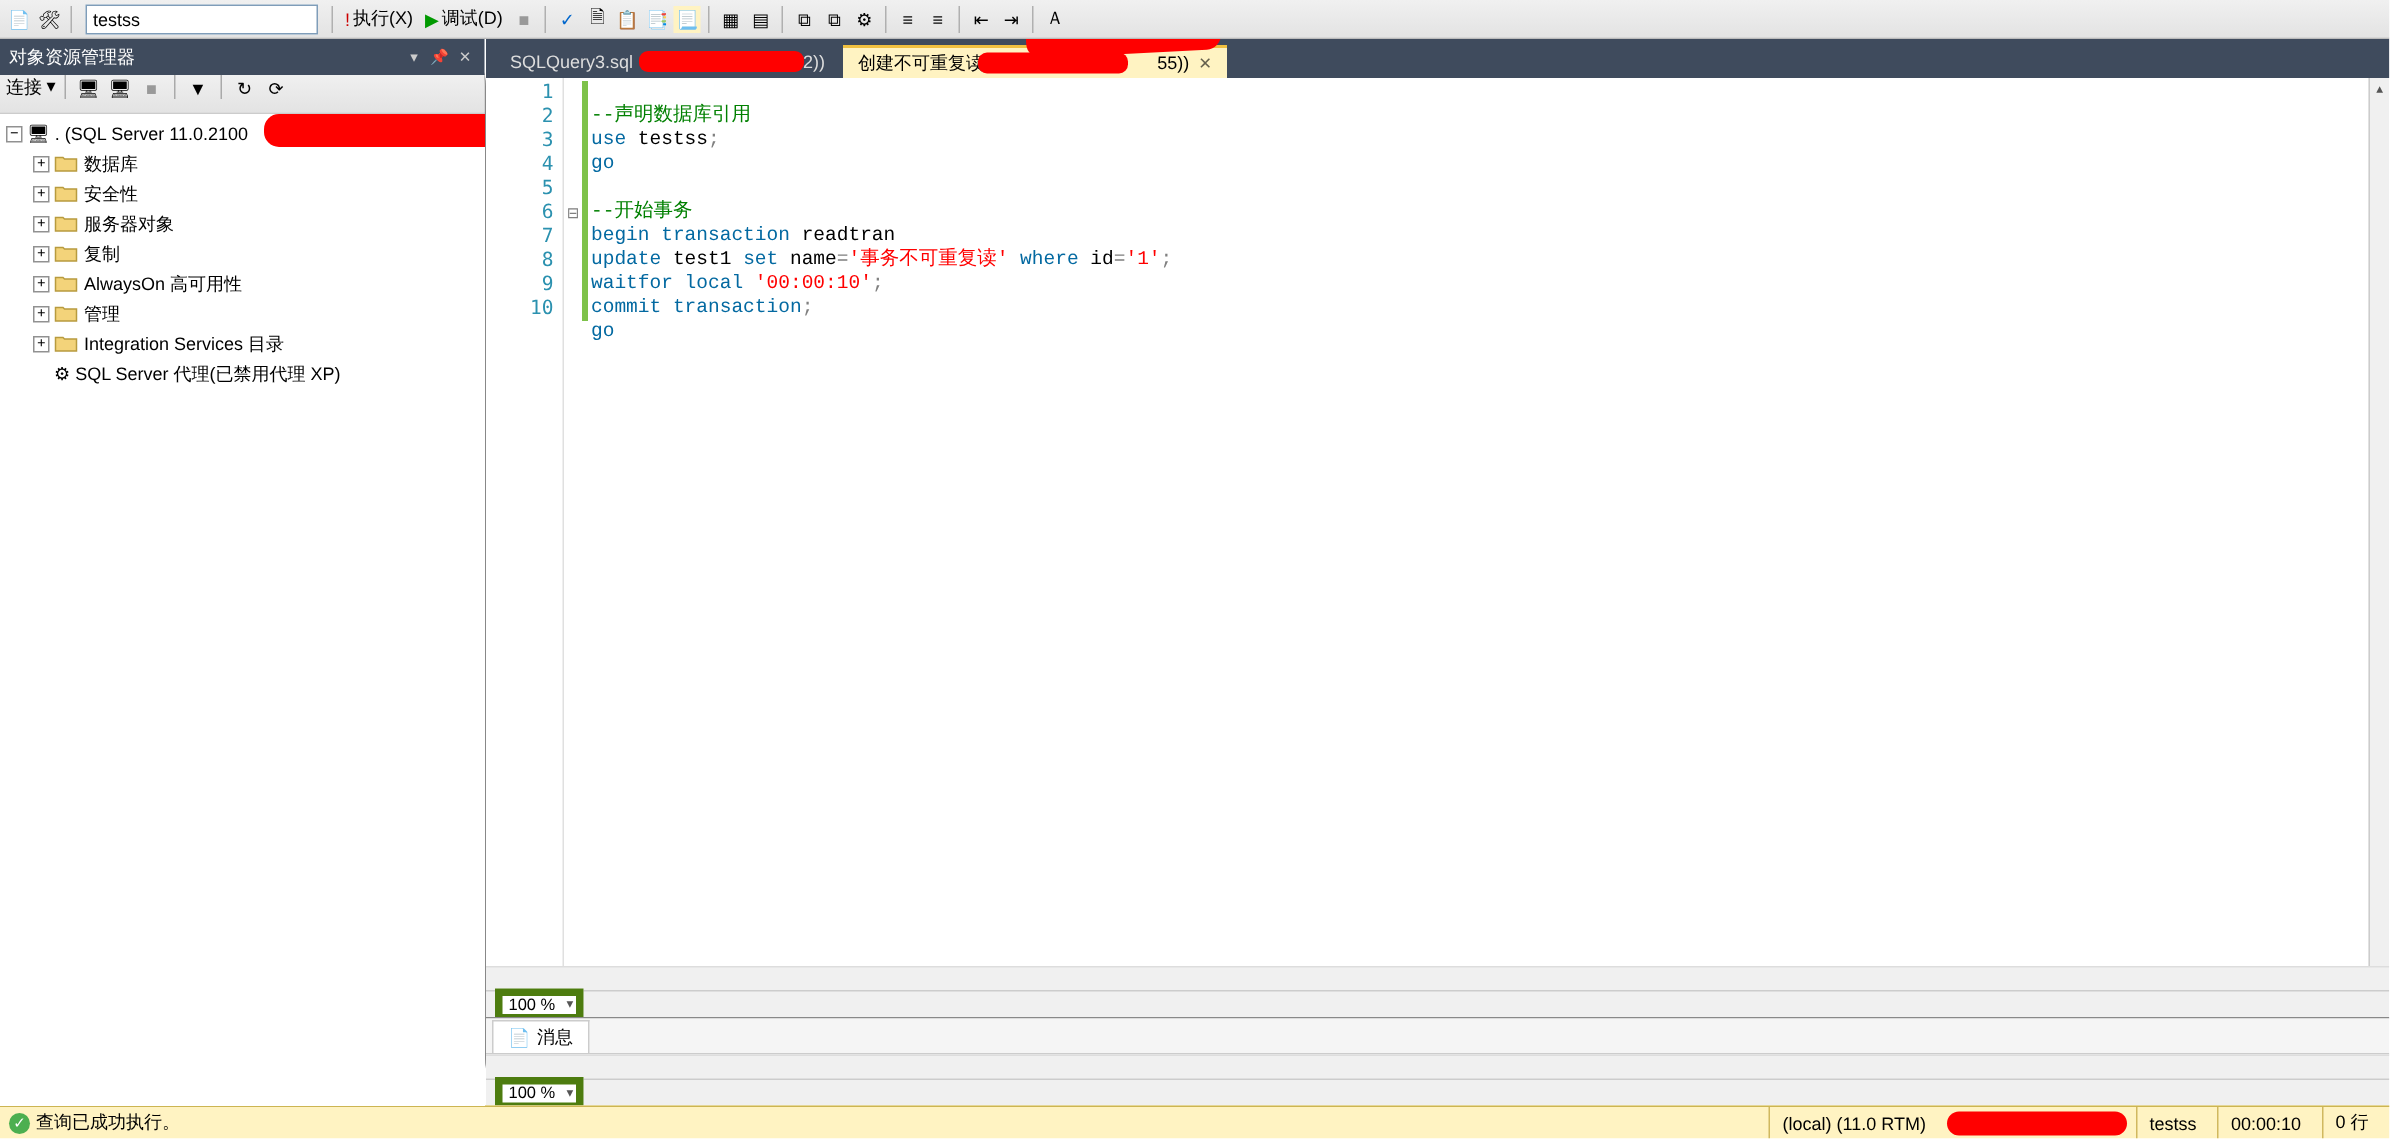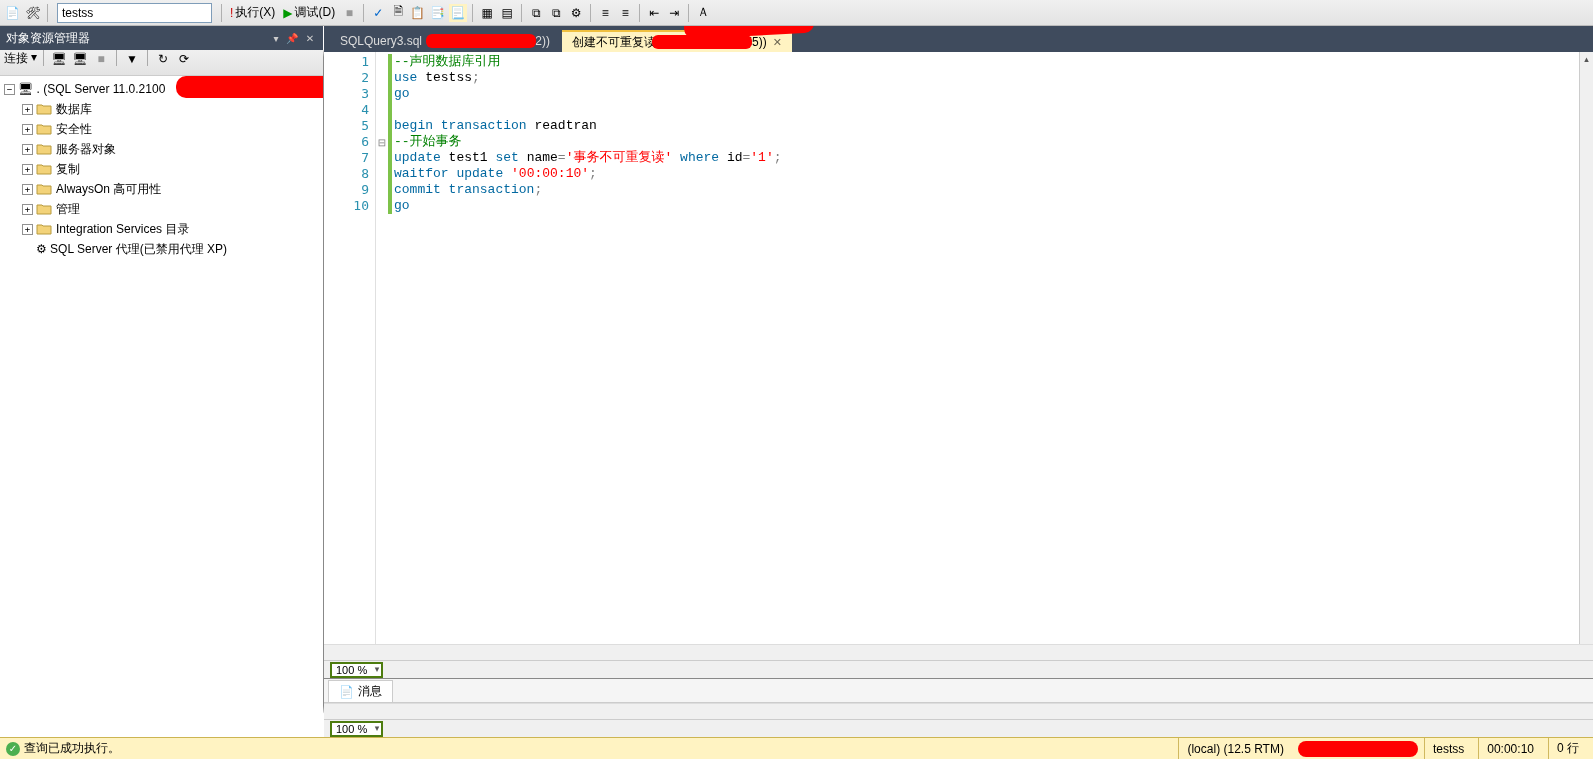--- a/index.html
+++ b/index.html
@@ -40,30 +40,30 @@
 .tab .close { margin-left: 6px; font-size: 11px; opacity: 0.6; }
 .tab .redact-t { position: absolute; background: #ff0000; border-radius: 6px; height: 14px; }
 
 
 .code-pane { flex: 1; display: flex; flex-direction: column; overflow: hidden; }
 .code-wrap { flex: 1; display: flex; background: #fff; overflow: auto; position: relative; }
 .gutter { width: 52px; background: #fff; border-right: 1px solid #e0e0e0; padding-top: 2px; }
 .gutter .ln { height: 16px; line-height: 16px; text-align: right; padding-right: 6px; color: #2b91af; font-family: Consolas, monospace; font-size: 13px; }
 .fold-col { width: 12px; background: #fff; padding-top: 2px; }
 .fold-col .fm { height: 16px; display: flex; align-items: center; justify-content: center; font-size: 10px; color: #808080; }
-.code-col { flex: 1; padding-top: 2px; font-family: Consolas, "Courier New", monospace; font-size: 13px; position: relative; }
+.code-col { flex: 1; padding-top: 17px; font-family: Consolas, "Courier New", monospace; font-size: 13px; position: relative; }
 .code-col .line { height: 16px; line-height: 16px; white-space: pre; padding-left: 2px; }
 .change-bar { position: absolute; left: 0; top: 2px; width: 4px; background: #7ec24a; }
 .c-comment { color: #008000; }
 .c-keyword { color: #0369a1; }
 .c-string { color: #ff0000; }
 .c-gray { color: #808080; }
 
 .zoom-bar { height: 18px; background: #f0f0f0; border-top: 1px solid #ccc; display: flex; align-items: center; padding: 0 6px; font-size: 11px; }
-.zoom-bar .dd { border: 2px solid #4d7c0f; padding: 0 14px 0 4px; background: #fff; position: relative; }
+.zoom-bar .dd { border: 5px solid #4d7c0f; padding: 0 14px 0 4px; background: #fff; position: relative; }
 .zoom-bar .dd::after { content: "▾"; position: absolute; right: 2px; font-size: 9px; color: #555; }
 
 
 .msg-pane { border-top: 1px solid #888; display: flex; flex-direction: column; background: #fff; }
 .msg-tabs { height: 24px; background: #f5f5f5; border-bottom: 1px solid #ccc; display: flex; align-items: flex-end; }
 .msg-tab { height: 22px; background: #fff; border: 1px solid #ccc; border-bottom: none; padding: 0 10px; display: flex; align-items: center; margin-left: 4px; gap: 4px; font-size: 12px; }
 .msg-body { height: 265px; padding: 18px 20px; font-size: 12px; overflow: auto; position: relative; }
 
 
 .statusbar { height: 22px; background: #fff3c2; border-top: 1px solid #ccb552; display: flex; align-items: center; font-size: 12px; padding: 0 6px; gap: 6px; position: relative; }
@@ -209,21 +209,21 @@
   </div>
 
   <div class="editor-area">
     <div class="redact" style="left:360px; top:-12px; width:130px; height:22px; border-radius:10px; transform:rotate(-3deg);"></div>
     <div class="tabs">
       <div class="tab" style="width:230px">
         <span>SQLQuery3.sql</span>
         <div class="redact-t" style="left:96px; width:110px;"></div>
         <span style="margin-left:auto">2))</span>
       </div>
-      <div class="tab active" style="width:230px">
+      <div class="tab active" style="width:256px">
         <span>创建不可重复读</span>
         <div class="redact-t" style="left:90px; width:100px;"></div>
         <span style="margin-left:auto">55))</span>
         <span class="close">✕</span>
       </div>
     </div>
 
     <div class="code-pane">
       <div class="code-wrap">
         <div class="gutter" id="gutter">
@@ -249,24 +249,24 @@
             <div class="fm"></div>
             <div class="fm"></div>
             <div class="fm"></div>
           </div>
         <div class="code-col" id="codecol">
           <div class="change-bar" style="height:160px;"></div>
         <div class="line" style="padding-left: 6px;"><span class="c-comment">--声明数据库引用</span></div>
             <div class="line" style="padding-left: 6px;"><span class="c-keyword">use</span> testss<span class="c-gray">;</span></div>
             <div class="line" style="padding-left: 6px;"><span class="c-keyword">go</span></div>
             <div class="line" style="padding-left: 6px;"></div>
+            <div class="line" style="padding-left: 6px;"><span class="c-comment">--开始事务</span></div>
             <div class="line" style="padding-left: 6px;"><span class="c-keyword">begin transaction</span> readtran</div>
-            <div class="line" style="padding-left: 6px;"><span class="c-comment">--开始事务</span></div>
             <div class="line" style="padding-left: 6px;"><span class="c-keyword">update</span> test1 <span class="c-keyword">set</span> name<span class="c-gray">=</span><span class="c-string">'事务不可重复读'</span> <span class="c-keyword">where</span> id<span class="c-gray">=</span><span class="c-string">'1'</span><span class="c-gray">;</span></div>
-            <div class="line" style="padding-left: 6px;"><span class="c-keyword">waitfor update</span> <span class="c-string">'00:00:10'</span><span class="c-gray">;</span></div>
+            <div class="line" style="padding-left: 6px;"><span class="c-keyword">waitfor local</span> <span class="c-string">'00:00:10'</span><span class="c-gray">;</span></div>
             <div class="line" style="padding-left: 6px;"><span class="c-keyword">commit transaction</span><span class="c-gray">;</span></div>
             <div class="line" style="padding-left: 6px;"><span class="c-keyword">go</span></div>
           </div>
         <div class="nav-strip">
             <span class="arrow">▴</span>
           </div>
       </div>
       <div class="hscroll"></div>
       <div class="zoom-bar">
         <span class="dd">100 %</span>
@@ -287,18 +287,18 @@
     </div>
 
   </div>
 </div>
 
 <div class="statusbar">
   <div class="first">
     <span class="chk-icon">✓</span>
     <span>查询已成功执行。</span>
   </div>
-  <div class="cell">(local) (12.5 RTM)</div>
+  <div class="cell">(local) (11.0 RTM)</div>
   <div class="redact" style="position:static; width:120px; height:16px; border-radius:8px;"></div>
   <div class="cell">testss</div>
   <div class="cell">00:00:10</div>
   <div class="cell">0 行</div>
 </div>
 
 </body></html>

